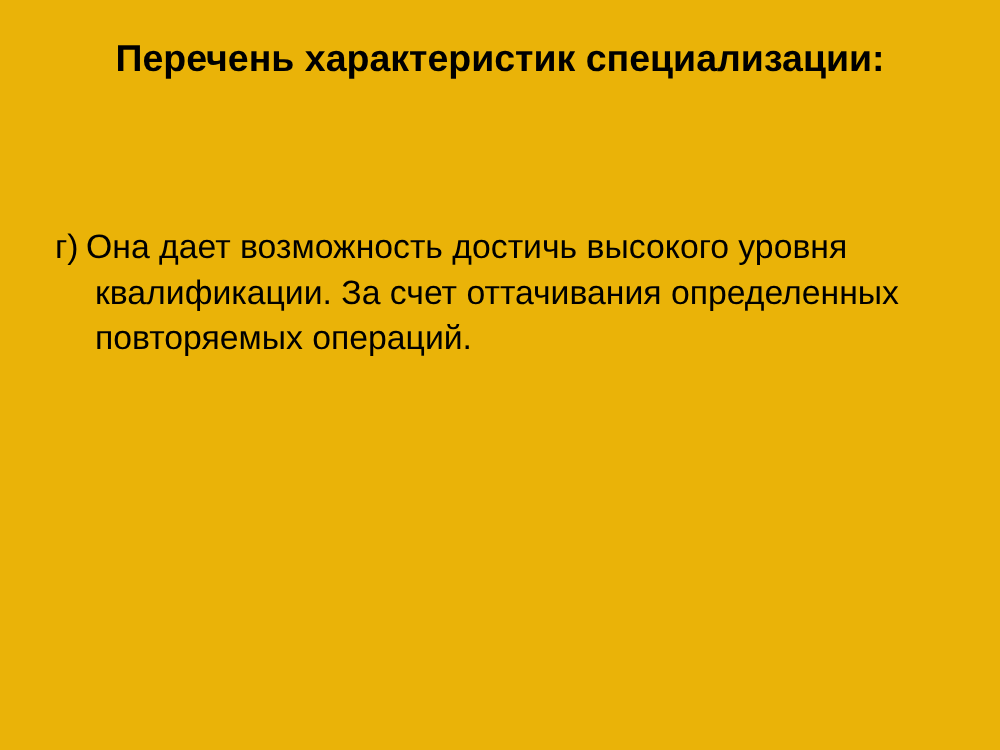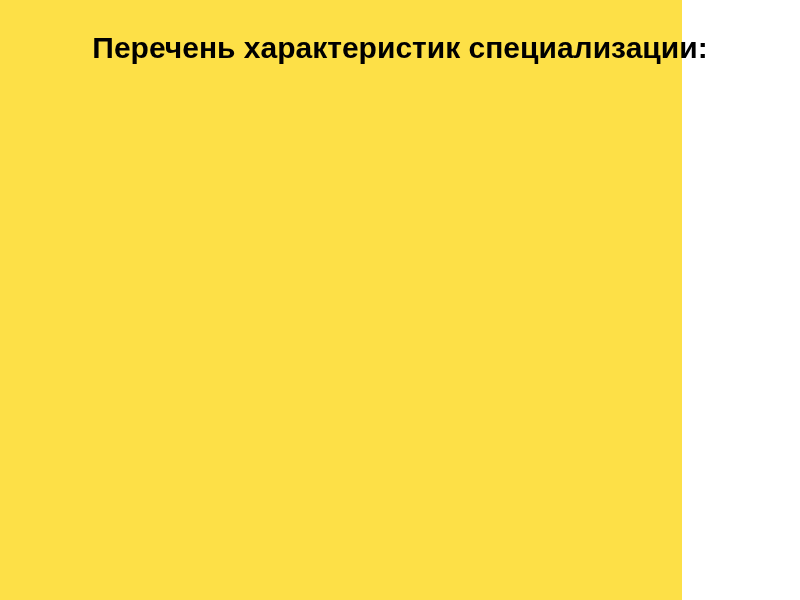--- a/index.html
+++ b/index.html
@@ -9,24 +9,24 @@
   }
   body {
     width: 800px;
     height: 600px;
     overflow: hidden;
     font-family: "Liberation Sans", sans-serif;
     color: #000000;
   }
   .slide {
     position: relative;
-    width: 682px;
+    width: 800px;
     height: 600px;
     box-sizing: border-box;
-    background: #fde047;
+    background: #eab308;
   }
   .slide-title {
     position: absolute;
     left: 60px;
     top: 28px;
     width: 680px;
     text-align: center;
     font-size: 30px;
     font-weight: bold;
     line-height: 1.33;
@@ -55,14 +55,17 @@
     padding-right: 6px;
   }
 </style>
 </head>
 <body>
 
 <div class="slide">
 
   <div class="slide-title">Перечень характеристик специализации:</div>
 
+  <div class="slide-body">
+    <p class="body-para"><span class="marker">г)</span><span>Она дает возможность достичь высокого уровня квалификации. За счет оттачивания определенных повторяемых операций.</span></p>
+  </div>
 
 </div>
 
 </body></html>

